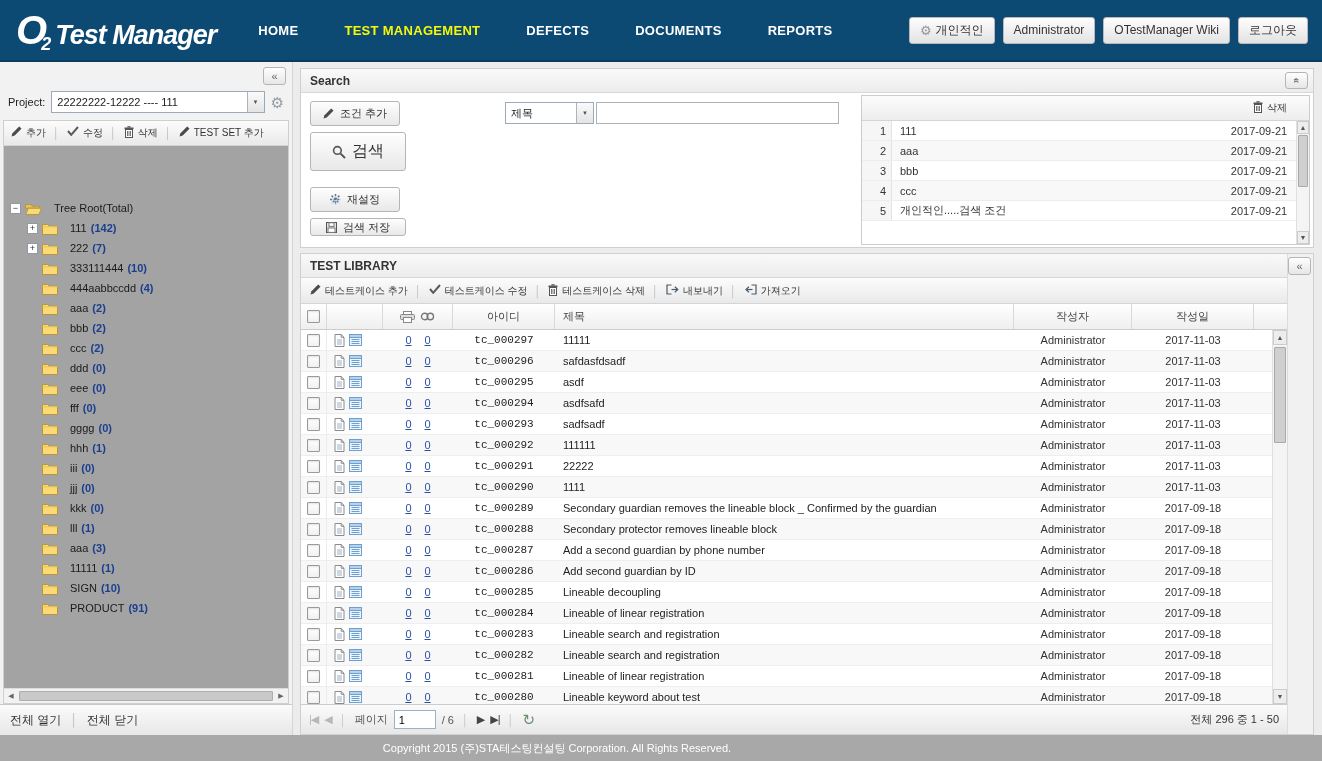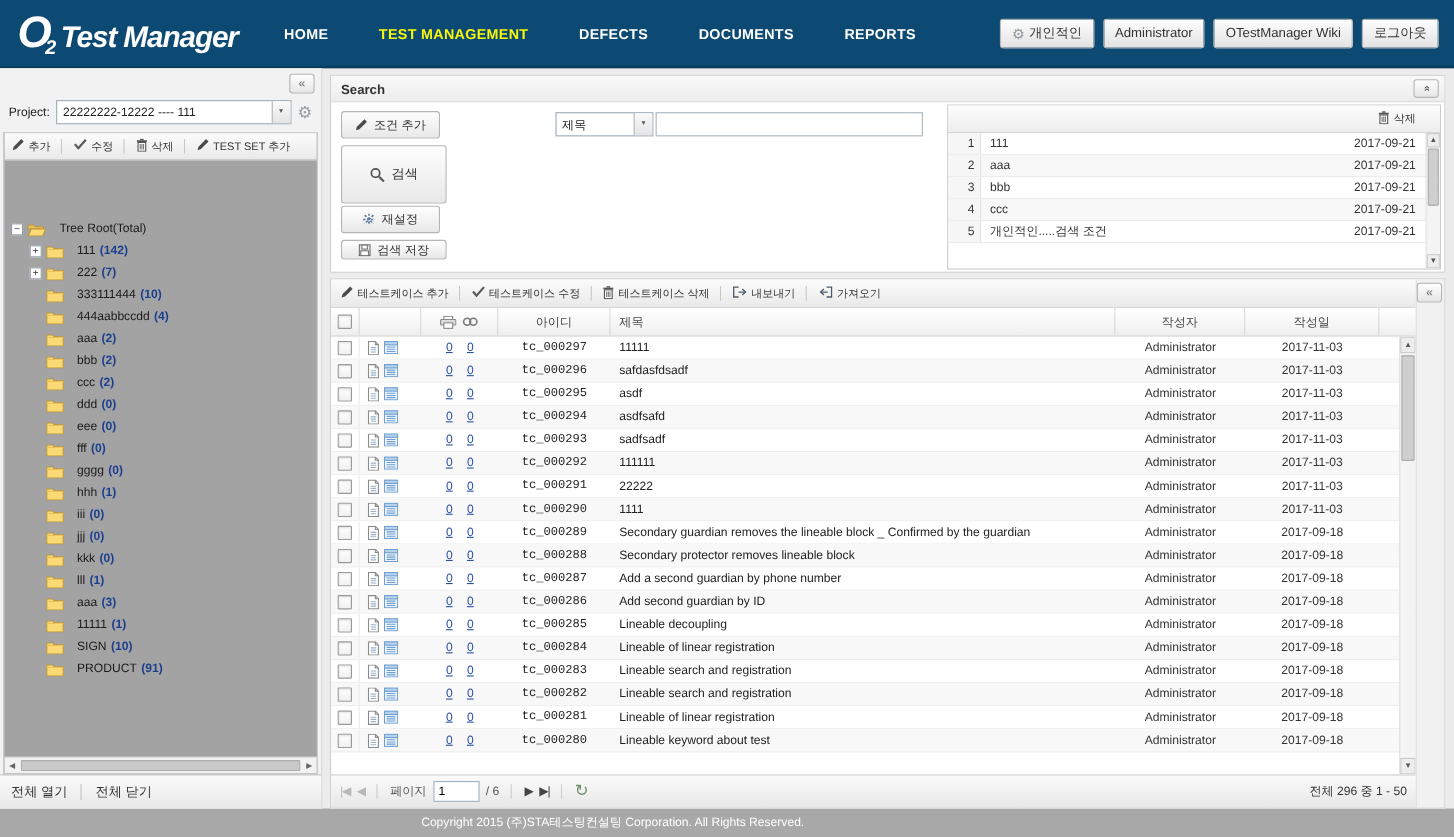--- a/index.html
+++ b/index.html
@@ -56,21 +56,21 @@
   
   .main { flex:1; padding:6px 8px 0 7px; display:flex; flex-direction:column; }
   .panel { background:#fff; border:1px solid #cfcfcf; position:relative; }
   .panel-header { height:24px; background:linear-gradient(#f9f9f9,#ececec); border-bottom:1px solid #d8d8d8; font-weight:bold; font-size:12px; color:#333; padding:5px 9px; position:relative; }
 
   
   .search-panel { height:180px; flex:none; }
   .search-body { position:relative; height:154px; }
   .sbtn { position:absolute; background:linear-gradient(#fefefe,#e8e8e8); border:1px solid #b5b5b5; border-radius:3px; display:flex; align-items:center; justify-content:center; gap:6px; color:#333; cursor:pointer; font-size:11px; }
   .btn-add-cond { left:9px; top:8px;  width:90px; height:25px; }
-  .btn-do-search{ left:9px; top:39px; width:96px; height:53px; font-size:12px; }
+  .btn-do-search{ left:9px; top:39px; width:96px; height:39px; font-size:16px; }
   .btn-reset    { left:9px; top:94px; width:90px; height:25px; }
   .btn-save     { left:9px; top:125px; width:96px; height:18px; }
   .field-select { position:absolute; left:204px; top:9px; width:89px; height:22px; }
   .field-input { position:absolute; left:295px; top:9px; width:243px; height:22px; border:1px solid #a9b4bd; padding:0 4px; font-size:11px; font-family:"Liberation Sans",sans-serif; }
   .hdr-collapse { position:absolute; right:5px; top:3px; width:23px; height:17px; background:linear-gradient(#fefefe,#e6e6e6); border:1px solid #b5b5b5; border-radius:3px; font-size:10px; color:#666; display:flex; align-items:center; justify-content:center; cursor:pointer; }
 
   
   .saved-grid { position:absolute; left:560px; top:2px; width:449px; height:150px; border:1px solid #ccc; background:#fff; display:flex; flex-direction:column; }
   .saved-toolbar { height:25px; flex:none; background:linear-gradient(#fcfcfc,#ededed); border-bottom:1px solid #d5d5d5; display:flex; align-items:center; justify-content:flex-end; padding:0 22px 0 8px; }
   .saved-thead { height:24px; flex:none; display:flex; background:linear-gradient(#fff,#efefef); border-bottom:1px solid #ccc; color:#444; }
@@ -579,20 +579,23 @@
       </div>
     </div>
 
     <div class="panel lib-panel" data-name="test-library-panel">
       <div class="lib-right-strip" data-name="library-right-collapsed-panel">
         <div class="sq-btn" data-name="library-collapse-button">
             <span data-name="chevron-left-double-icon">«</span>
           </div>
       </div>
       <div class="lib-inner">
+        <div class="panel-header" data-name="library-panel-header">
+          <span data-name="library-panel-title">TEST LIBRARY</span>
+        </div>
         <div class="lib-toolbar" id="lib-toolbar" data-name="library-toolbar">
             <span class="tbtn" data-name="library-toolbar-button-0">
               <span class="ic" data-name="pencil-icon">
                 <svg width="11" height="11" viewBox="0 0 11 11">
                   <path d="M0.5 10.5l1-3.2 6.2-6.2 2.2 2.2-6.2 6.2z" fill="#4a4a4a"></path>
                   <path d="M7.9 0.9l2.2 2.2" stroke="#4a4a4a" stroke-width="1.2"></path>
                 </svg>
               </span>
               <span data-name="library-toolbar-label">테스트케이스 추가</span>
             </span>

